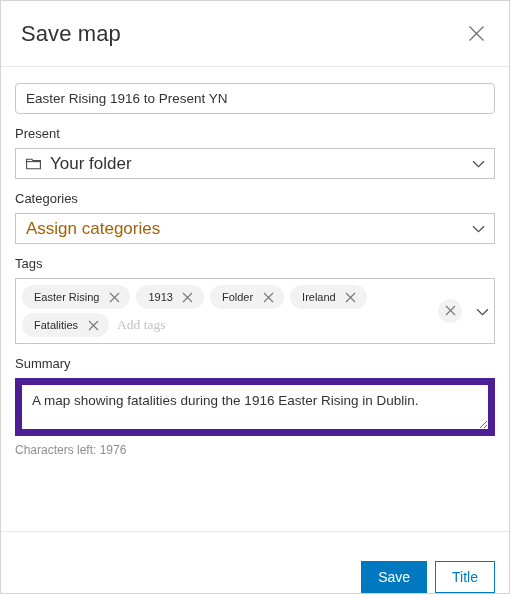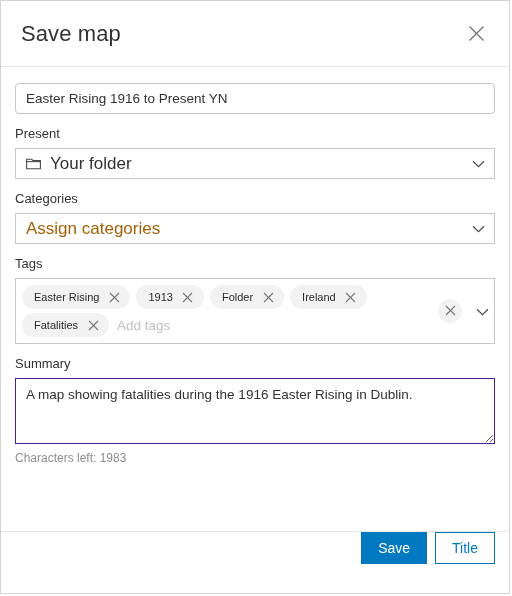--- a/index.html
+++ b/index.html
@@ -160,21 +160,21 @@
     justify-content: center;
     width: 18px;
     height: 18px;
     margin-left: 6px;
     cursor: pointer;
   }
   .tags-input {
     border: none;
     outline: none;
     background: transparent;
-    font-family: Liberation Sans, sans-serif;
+    font-family: Liberation Serif, serif;
     font-size: 13.5px;
     color: #ec4899;
     height: 24px;
     min-width: 90px;
     flex: 1;
     padding: 0 2px;
   }
   .tags-input::placeholder { color: #c2c2c2; }
 
   .tags-actions {
@@ -192,22 +192,22 @@
     align-items: center;
     justify-content: center;
     cursor: pointer;
     margin-right: 12px;
   }
 
   
   .summary-area {
     width: 100%;
     box-sizing: border-box;
-    height: 66px;
-    border: 1px solid #4c1d95;
+    height: 58px;
+    border: 7px solid #4c1d95;
     background: #ffffff;
     font-family: "Liberation Sans", sans-serif;
     font-size: 13.5px;
     color: #323232;
     padding: 7px 10px;
     resize: vertical;
     outline: none;
     line-height: 18px;
     display: block;
   }
@@ -218,21 +218,21 @@
     display: block;
   }
 
   
   .dialog-footer {
     height: 62px;
     min-height: 62px;
     box-sizing: border-box;
     border-top: 1px solid #e8e8e8;
     display: flex;
-    align-items: flex-start;
+    align-items: flex-end;
     justify-content: flex-end;
     padding: 0 14px;
     gap: 8px;
   }
   .btn {
     height: 32px;
     min-width: 56px;
     padding: 0 16px;
     font-family: "Liberation Sans", sans-serif;
     font-size: 14px;
@@ -365,21 +365,21 @@
               </svg>
             </span>
           </span>
         </div>
       </div>
     </div>
 
     <div class="field">
       <label class="field-label">Summary</label>
       <textarea class="summary-area" style="">A map showing fatalities during the 1916 Easter Rising in Dublin.</textarea>
-      <span class="char-count">Characters left: 1983</span>
+      <span class="char-count">Characters left: 1976</span>
     </div>
 
   </div>
 
   <div class="dialog-footer">
     <button class="btn btn-primary">Save</button>
     <button class="btn btn-secondary">Title</button>
   </div>
 
 </div>

